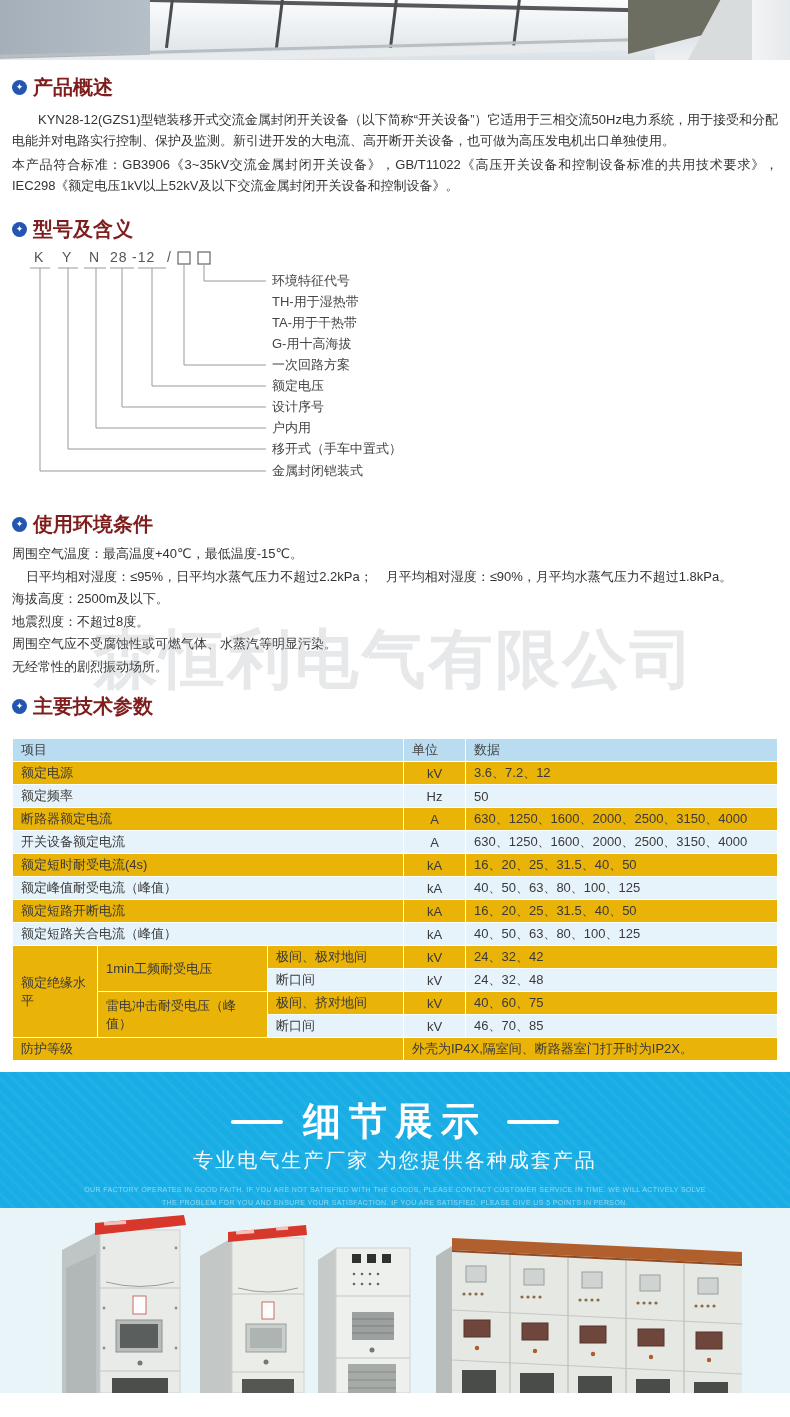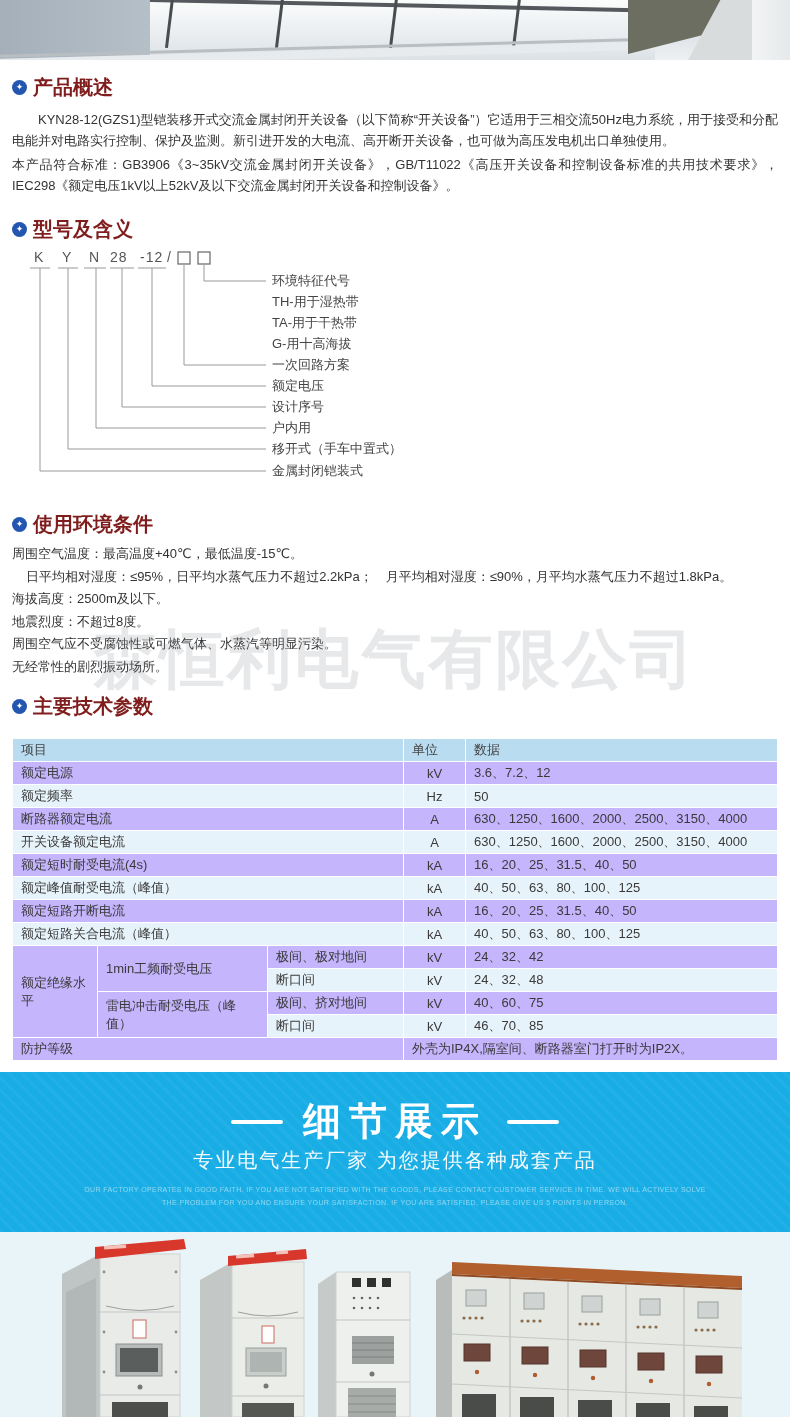--- a/index.html
+++ b/index.html
@@ -49,26 +49,26 @@
   
   .watermark { position:absolute; top:556px; left:50%; transform:translateX(-50%);
     font-size:64px; font-weight:bold; letter-spacing:3px; white-space:nowrap;
     color:rgba(140,148,158,0.22); z-index:5; pointer-events:none; }
   
   table.tech { width:766px; border-collapse:collapse; font-size:13px; margin-top:18px; }
   table.tech td, table.tech th { border:1px solid #fff; padding:2px 8px; height:21px;
     font-weight:normal; color:#3a3a3a; vertical-align:middle; }
   table.tech th { background:#b9dcf0; text-align:left; color:#444; }
   th.c-unit, td.c-unit { text-align:center; }
-  tr.r-a td { background:#c4b5fd; }
+  tr.r-a td { background:#eab308; }
   tr.r-b td { background:#e7f3fa; }
   td.pad-item { padding-left:20px; }
   th.pad-item { padding-left:20px; }
   
-  .banner { height:160px; background:#18ade5; color:#fff; text-align:center;
+  .banner { height:136px; background:#18ade5; color:#fff; text-align:center;
     position:relative; overflow:hidden;
     background-image:repeating-linear-gradient(45deg, rgba(255,255,255,0.045) 0 3px, rgba(0,0,0,0) 3px 9px); }
   .banner-title-row { display:flex; align-items:center; justify-content:center; gap:20px; padding-top:24px; }
   .banner-dash { width:52px; height:4px; background:#fff; border-radius:2px; }
   .banner-title { font-size:38px; font-weight:bold; letter-spacing:8px; }
   .banner-sub { font-size:20px; margin-top:0; letter-spacing:2px; color:rgba(255,255,255,0.96); }
   .banner-fine { font-size:7px; line-height:1.8; color:rgba(255,255,255,0.5);
     max-width:630px; margin:10px auto 0; letter-spacing:0.4px; }
   
   .bottom { height:185px; background:#e9f4f8; position:relative; overflow:hidden; }
@@ -127,21 +127,21 @@
         </g>
         <g stroke="#666" stroke-width="1.2" fill="#fff">
           <rect x="158" y="3" width="12" height="12"></rect>
           <rect x="178" y="3" width="12" height="12"></rect>
         </g>
       </svg>
       <span class="dg-letter" style="left:14px">K</span>
       <span class="dg-letter" style="left:42px">Y</span>
       <span class="dg-letter" style="left:69px">N</span>
       <span class="dg-letter" style="left:90px">28</span>
-      <span class="dg-letter" style="left:120px">-12</span>
+      <span class="dg-letter" style="left:112px">-12</span>
       <span class="dg-letter" style="left:147px">/</span>
       <div class="dg-label" style="top:23px">环境特征代号</div>
       <div class="dg-label" style="top:44px">TH-用于湿热带</div>
       <div class="dg-label" style="top:65px">TA-用于干热带</div>
       <div class="dg-label" style="top:86px">G-用十高海拔</div>
       <div class="dg-label" style="top:107px">一次回路方案</div>
       <div class="dg-label" style="top:128px">额定电压</div>
       <div class="dg-label" style="top:149px">设计序号</div>
       <div class="dg-label" style="top:170px">户内用</div>
       <div class="dg-label" style="top:191px">移开式（手车中置式）</div>

